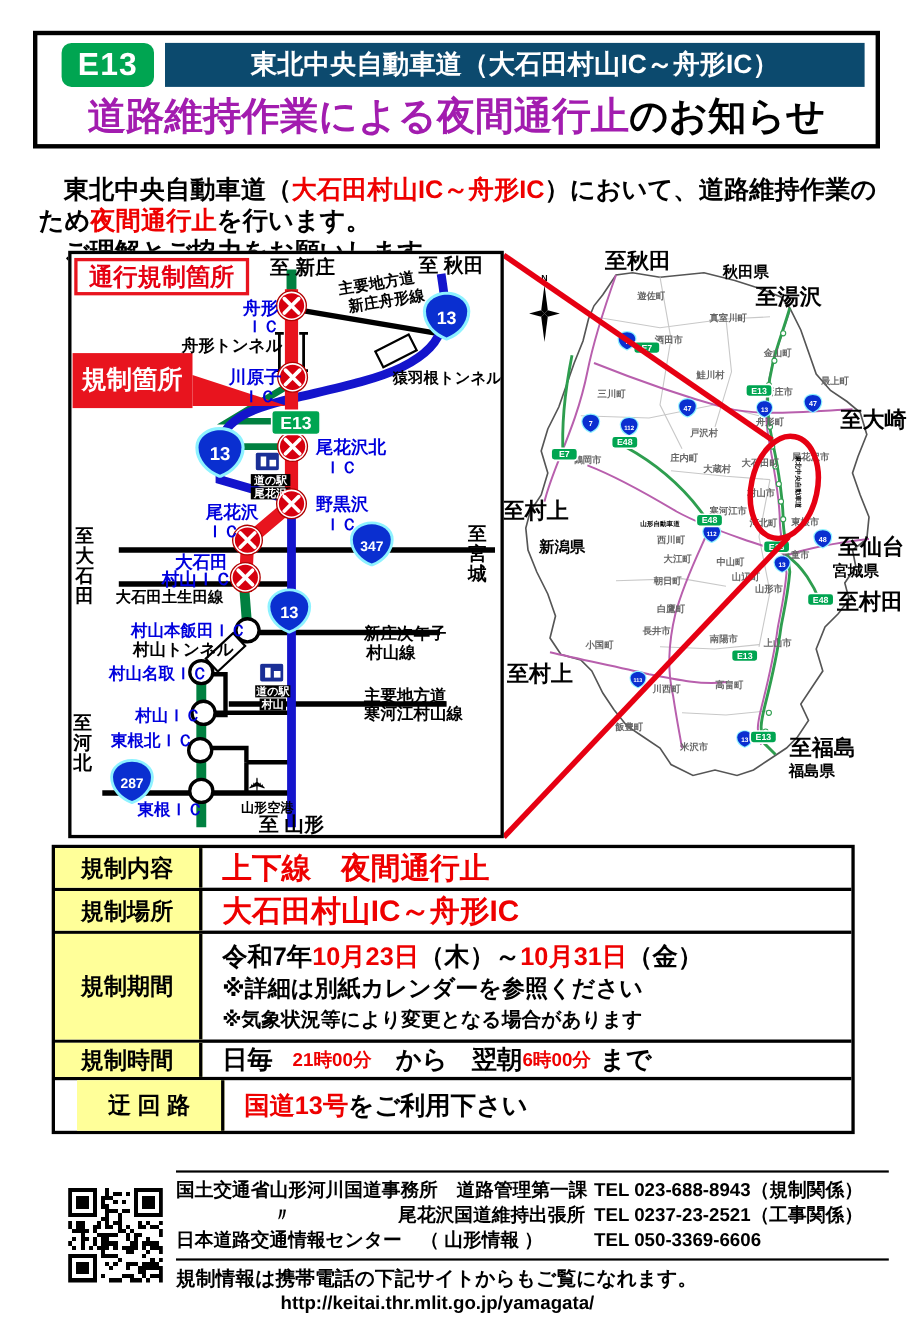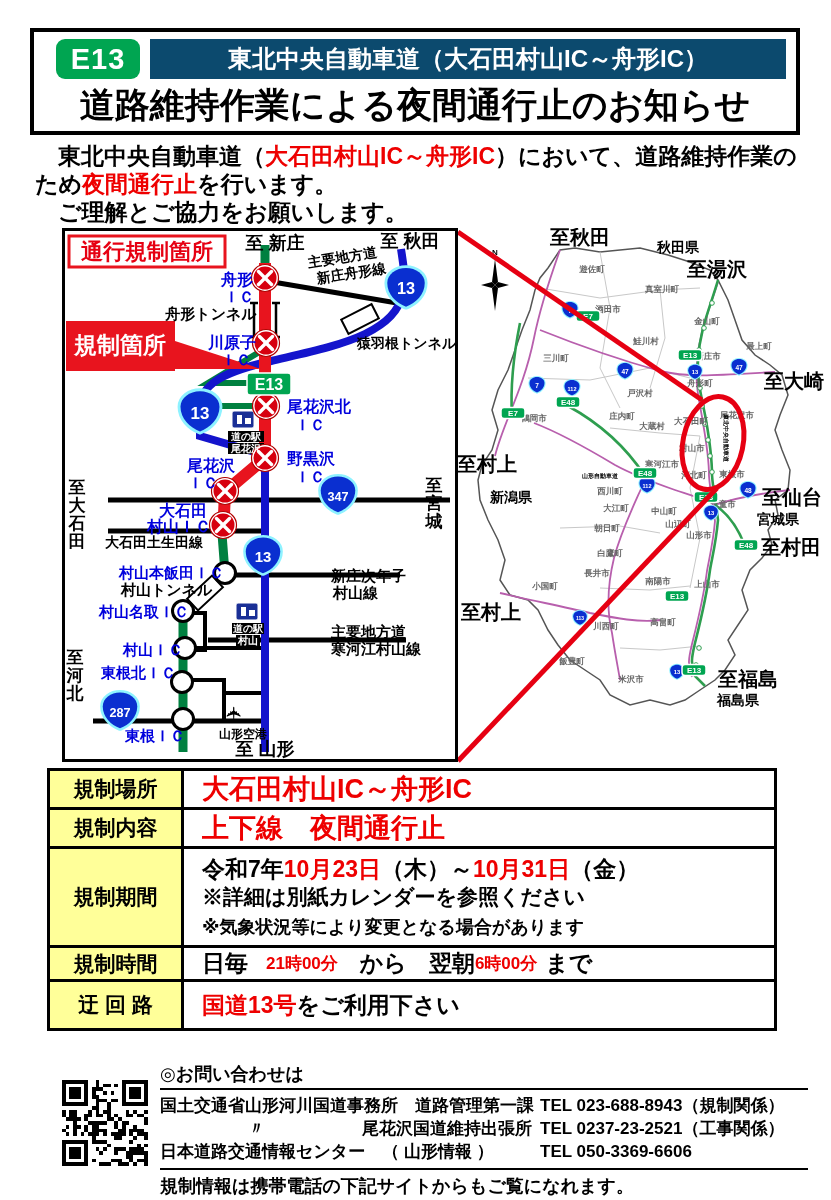--- a/index.html
+++ b/index.html
@@ -5,23 +5,23 @@
   html,body{margin:0;padding:0;background:#888;}
   .page{position:relative;width:831px;height:1200px;background:#fff;overflow:hidden;
         font-family:"Liberation Sans","DejaVu Sans",sans-serif;font-weight:bold;color:#000;}
   
   .hdr-box{position:absolute;left:30px;top:28px;width:762px;height:99px;border:4px solid #000;background:#fff;}
   .hdr-badge{position:absolute;left:22px;top:7px;width:84px;height:40px;background:#00a551;border-radius:9px;
              color:#fff;font-size:29px;text-align:center;line-height:40px;letter-spacing:1px;}
   .hdr-bar{position:absolute;left:116px;top:7px;right:10px;height:40px;background:#0c4a6e;
            color:#fff;font-size:24px;text-align:center;line-height:40px;}
   .hdr-title{position:absolute;left:0;right:0;top:50px;text-align:center;font-size:35px;font-weight:900;white-space:nowrap;}
-  .hdr-title .red{color:#000000;}
+  .hdr-title .red{color:#a21caf;}
   
-  .intro{position:absolute;left:35px;top:142px;width:775px;font-size:23px;line-height:28px;}
+  .intro{position:absolute;left:35px;top:158px;width:775px;font-size:23px;line-height:28px;}
   .intro .red{color:#ee0000;}
   
   .rmap{position:absolute;left:0;top:228px;width:831px;height:540px;z-index:1;}
   .lmap{position:absolute;left:62px;top:228px;width:390px;height:528px;border:3px solid #000;background:#fff;z-index:2;}
   
   .tbl{position:absolute;left:47px;top:768px;width:724px;border:3px solid #000;background:#fff;}
   .trow{display:flex;border-bottom:3px solid #000;}
   .trow:last-child{border-bottom:none;}
   .tlab{width:131px;background:#ffff99;border-right:3px solid #000;display:flex;align-items:center;justify-content:center;
         font-size:21px;flex-shrink:0;}
@@ -432,51 +432,51 @@
           <text x="12" y="262" font-size="17" fill="#000" font-weight="bold" text-anchor="middle"><tspan x="12" y="262">至</tspan><tspan x="12" dy="18.02">大</tspan><tspan x="12" dy="18.02">石</tspan><tspan x="12" dy="18.02">田</tspan></text>
           <text x="10" y="432" font-size="17" fill="#000" font-weight="bold" text-anchor="middle"><tspan x="10" y="432">至</tspan><tspan x="10" dy="18.02">河</tspan><tspan x="10" dy="18.02">北</tspan></text>
           <text x="369" y="260" font-size="17" fill="#000" font-weight="bold" text-anchor="middle"><tspan x="369" y="260">至</tspan><tspan x="369" dy="18.02">宮</tspan><tspan x="369" dy="18.02">城</tspan></text>
           <text x="200" y="524" font-size="18" fill="#000" font-weight="bold" text-anchor="middle">至 山形</text>
         </g>
     </svg>
   </div>
 
   <div class="tbl">
     <div class="trow">
+      <div class="tlab">規制内容</div>
+      <div class="tval big">
+          <span class="red">上下線　夜間通行止</span>
+        </div>
+    </div>
+    <div class="trow">
       <div class="tlab">規制場所</div>
       <div class="tval big">
           <span class="red">大石田村山IC～舟形IC</span>
         </div>
     </div>
-    <div class="trow">
-      <div class="tlab">規制内容</div>
-      <div class="tval big">
-          <span class="red">上下線　夜間通行止</span>
-        </div>
-    </div>
     <div class="trow" style="height:96px;">
       <div class="tlab">規制期間</div>
       <div class="tval col">
         <div><span>令和7年</span><span class="red">10月23日</span><span>（木）～</span><span class="red">10月31日</span><span>（金）</span></div>
-        <div class="sm" style="font-size:21px;font-family:Liberation Mono, monospace;">※詳細は別紙カレンダーを参照ください</div>
+        <div class="sm" style="font-size:21px;">※詳細は別紙カレンダーを参照ください</div>
         <div class="sm">※気象状況等により変更となる場合があります</div>
       </div>
     </div>
     <div class="trow">
       <div class="tlab">規制時間</div>
       <div class="tval">
           <span>日毎</span>
           <span class="red tm" style="margin-left:18px;">21時00分</span>
           <span style="margin-left:22px;">から</span>
           <span style="margin-left:22px;">翌朝</span>
           <span class="red tm">6時00分</span>
           <span style="margin-left:8px;">まで</span>
         </div>
     </div>
-    <div class="trow" style="height:46px;">
+    <div class="trow" style="height:46px;margin-left:20px;">
       <div class="tlab">迂 回 路</div>
       <div class="tval">
           <span class="red">国道13号</span>
           <span>をご利用下さい</span>
         </div>
     </div>
   </div>
 
   <svg class="qr" id="qr-svg" viewBox="0 0 23 23" shape-rendering="crispEdges">
       <rect x="0" y="0" width="23" height="23" fill="#fff"></rect>
@@ -635,21 +635,20 @@
       <rect x="10" y="22" width="1" height="1" fill="#000"></rect>
       <rect x="11" y="22" width="1" height="1" fill="#000"></rect>
       <rect x="12" y="22" width="1" height="1" fill="#000"></rect>
       <rect x="15" y="22" width="1" height="1" fill="#000"></rect>
       <rect x="16" y="22" width="1" height="1" fill="#000"></rect>
       <rect x="17" y="22" width="1" height="1" fill="#000"></rect>
       <rect x="19" y="22" width="1" height="1" fill="#000"></rect>
       <rect x="22" y="22" width="1" height="1" fill="#000"></rect>
     </svg>
   <div class="contact">
-    <div class="c-head">◎お問い合わせは</div>
     <div class="rule"></div>
     <div class="c-line">
       <span class="c-org">
           <span>国土交通省山形河川国道事務所　道路管理第一課</span>
         </span>
       <span class="c-tel">TEL 023-688-8943（規制関係）</span>
     </div>
     <div class="c-line">
       <span class="c-org">
           <span class="dit">〃</span>

